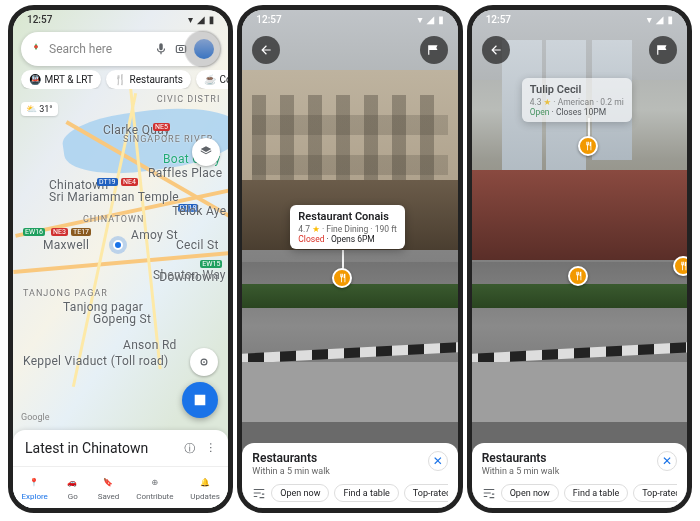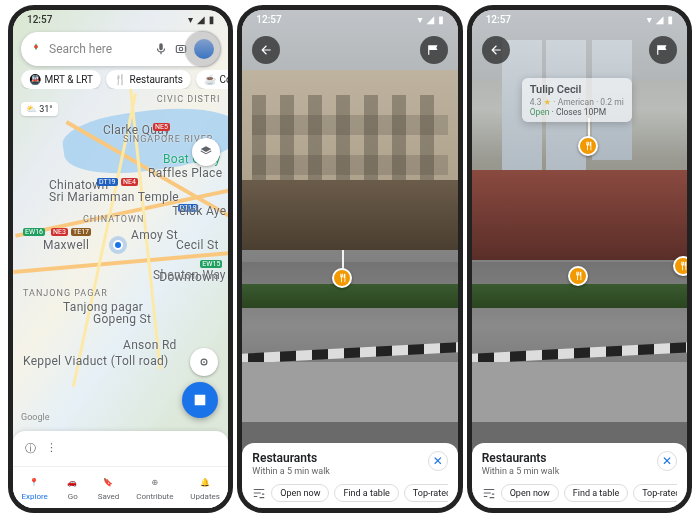--- a/index.html
+++ b/index.html
@@ -180,20 +180,21 @@
         </svg>
     </div>
     <div class="fab-dir">
       <svg width="18" height="18" viewBox="0 0 24 24">
           <path fill="#fff" d="M12 2l10 10-10 10L2 12 12 2zm1 7v2h-3v3h-2v-5h5z" transform="rotate(45 12 12)"></path>
         </svg>
     </div>
     <span class="google-logo">Google</span>
 
     <div class="latest-sheet">
+      <span class="latest-title">Latest in Chinatown</span>
       <span style="display:flex; gap:10px; color:#5f6368;">
         <span>ⓘ</span>
         <span>⋮</span>
       </span>
     </div>
     <div class="bottom-nav">
       <div class="nav-item active">
           <span class="nav-icon">📍</span>
           <span>Explore</span>
         </div>
@@ -239,20 +240,29 @@
       <svg width="14" height="14" viewBox="0 0 24 24">
           <path fill="#fff" d="M20 11H7.8l5.6-5.6L12 4l-8 8 8 8 1.4-1.4L7.8 13H20z"></path>
         </svg>
     </div>
     <div class="flag-btn">
       <svg width="14" height="14" viewBox="0 0 24 24">
           <path fill="#fff" d="M4 4h14l-2 4 2 4H4v8H2V4z"></path>
         </svg>
     </div>
 
+    <div class="poi-card" style="top:195px; left:48px;">
+      <div class="name">Restaurant Conais</div>
+      <div class="meta">
+        <span>4.7</span> <span style="color:#fbbc04;">★</span> · <span>Fine Dining</span> · <span>190 ft</span>
+      </div>
+      <div class="status">
+        <span class="closed">Closed</span> · <span>Opens 6PM</span>
+      </div>
+    </div>
     <div class="tail" style="top:240px; left:100px; height:20px;"></div>
     <div class="poi-pin-pos" style="top:258px; left:90px;">
       <div class="poi-pin">
           <svg width="10" height="10" viewBox="0 0 24 24">
             <path fill="#fff" d="M8 2v7a2 2 0 002 2v11h2V11a2 2 0 002-2V2h-2v6h-1V2h-2v6H9V2H8zm10 0c-1 0-2 2-2 5v5h2v10h2V2h-2z"></path>
           </svg>
         </div>
     </div>
 
     <div class="bottom-sheet">

